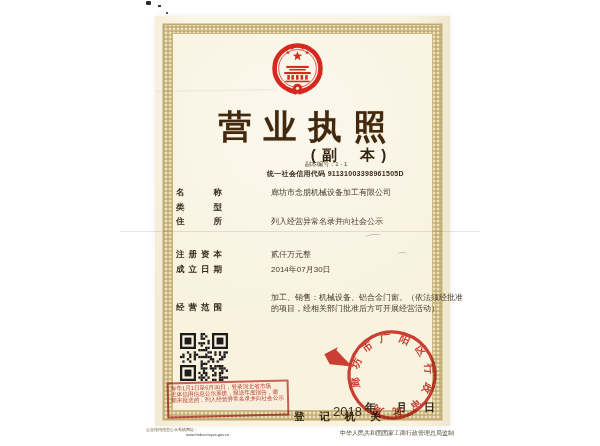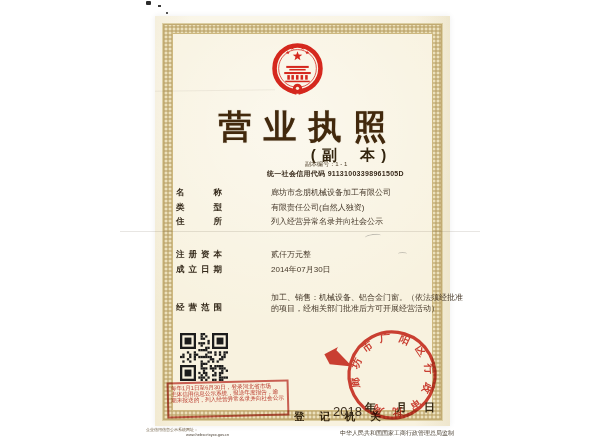--- a/index.html
+++ b/index.html
@@ -96,21 +96,20 @@
     <div class="abs subtitle">(副　本)</div>
     <div class="abs copyno">副本编号：1 - 1</div>
     <div class="abs credit">统一社会信用代码 91131003398961505D</div>
 
     <div class="row" style="top:171px">
       <span class="lbl">名称</span>
       <span class="val">廊坊市念朋机械设备加工有限公司</span>
     </div>
     <div class="row" style="top:186px">
       <span class="lbl">类型</span>
-      <span class="val">有限责任公司(自然人独资)</span>
     </div>
     <div class="row" style="top:200px">
       <span class="lbl">住所</span>
       <span class="val">列入经营异常名录并向社会公示</span>
     </div>
     <div class="row" style="top:233px">
       <span class="lbl">注册资本</span>
       <span class="val">贰仟万元整</span>
     </div>
     <div class="row" style="top:248px">

